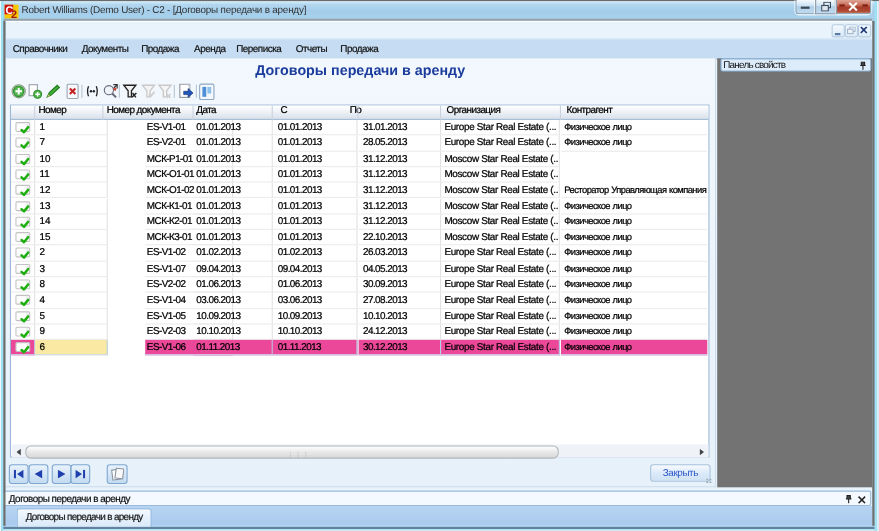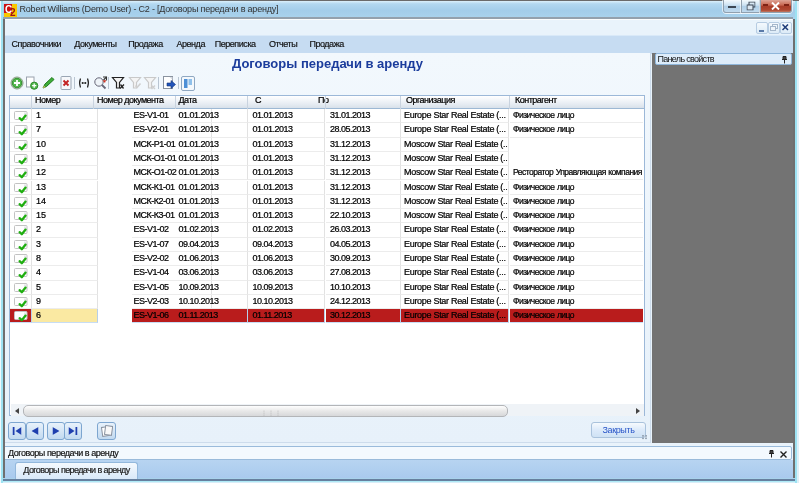--- a/index.html
+++ b/index.html
@@ -43,21 +43,21 @@
 .tsep{position:absolute;top:2px;width:1px;height:12px;background:#b9c5d2;}
 .ticn{position:absolute;top:1px;}
 
 #grid{left:4px;top:42px;width:636px;height:321px;background:#fff;border:1px solid #9cb8d8;box-sizing:border-box;}
 #ghead{position:absolute;left:0;top:0;width:634px;height:12px;background:linear-gradient(#ffffff,#e9eef4 60%,#d8e1ea);border-bottom:1px solid #9db8d4;}
 #ghead .h{position:absolute;top:-1px;color:#000;letter-spacing:-0.5px;}
 .vline{position:absolute;top:0;width:1px;background:#c9d3df;}
 #gbody{position:absolute;left:0;top:13px;width:634px;height:306px;}
 .row{position:absolute;left:0;width:634px;height:14.3px;}
 .row .c{position:absolute;top:0;height:13.3px;line-height:13.3px;overflow:hidden;white-space:nowrap;border-right:1px solid #e2e2e2;border-bottom:1px solid #ececec;}
-.sel .c{background:#b91c1c;border-bottom-color:#c7ddf4;border-right-color:#b6cfe9;}
+.sel .c{background:#ec4899;border-bottom-color:#c7ddf4;border-right-color:#b6cfe9;}
 .ci{left:0;width:21px;} .ci svg{margin-top:0px;margin-left:2.5px;}
 .c1{left:22px;width:61px;padding-left:4px;}
 .c2,.c3,.c4,.c5{letter-spacing:-0.5px;}
 .row .c,#ghead .h{-webkit-text-stroke:0.22px #000;}
 .mi,#statbox,#tab1{-webkit-text-stroke:0.18px #111;}
 
 .c2{left:84px;width:77px;padding-left:1.5px;margin-left:38px;}
 .c3{left:166px;width:68px;padding-left:2.5px;}
 .c4{left:238px;width:71px;padding-left:4.5px;}
 .c5{left:316px;width:70px;padding-left:4px;}

